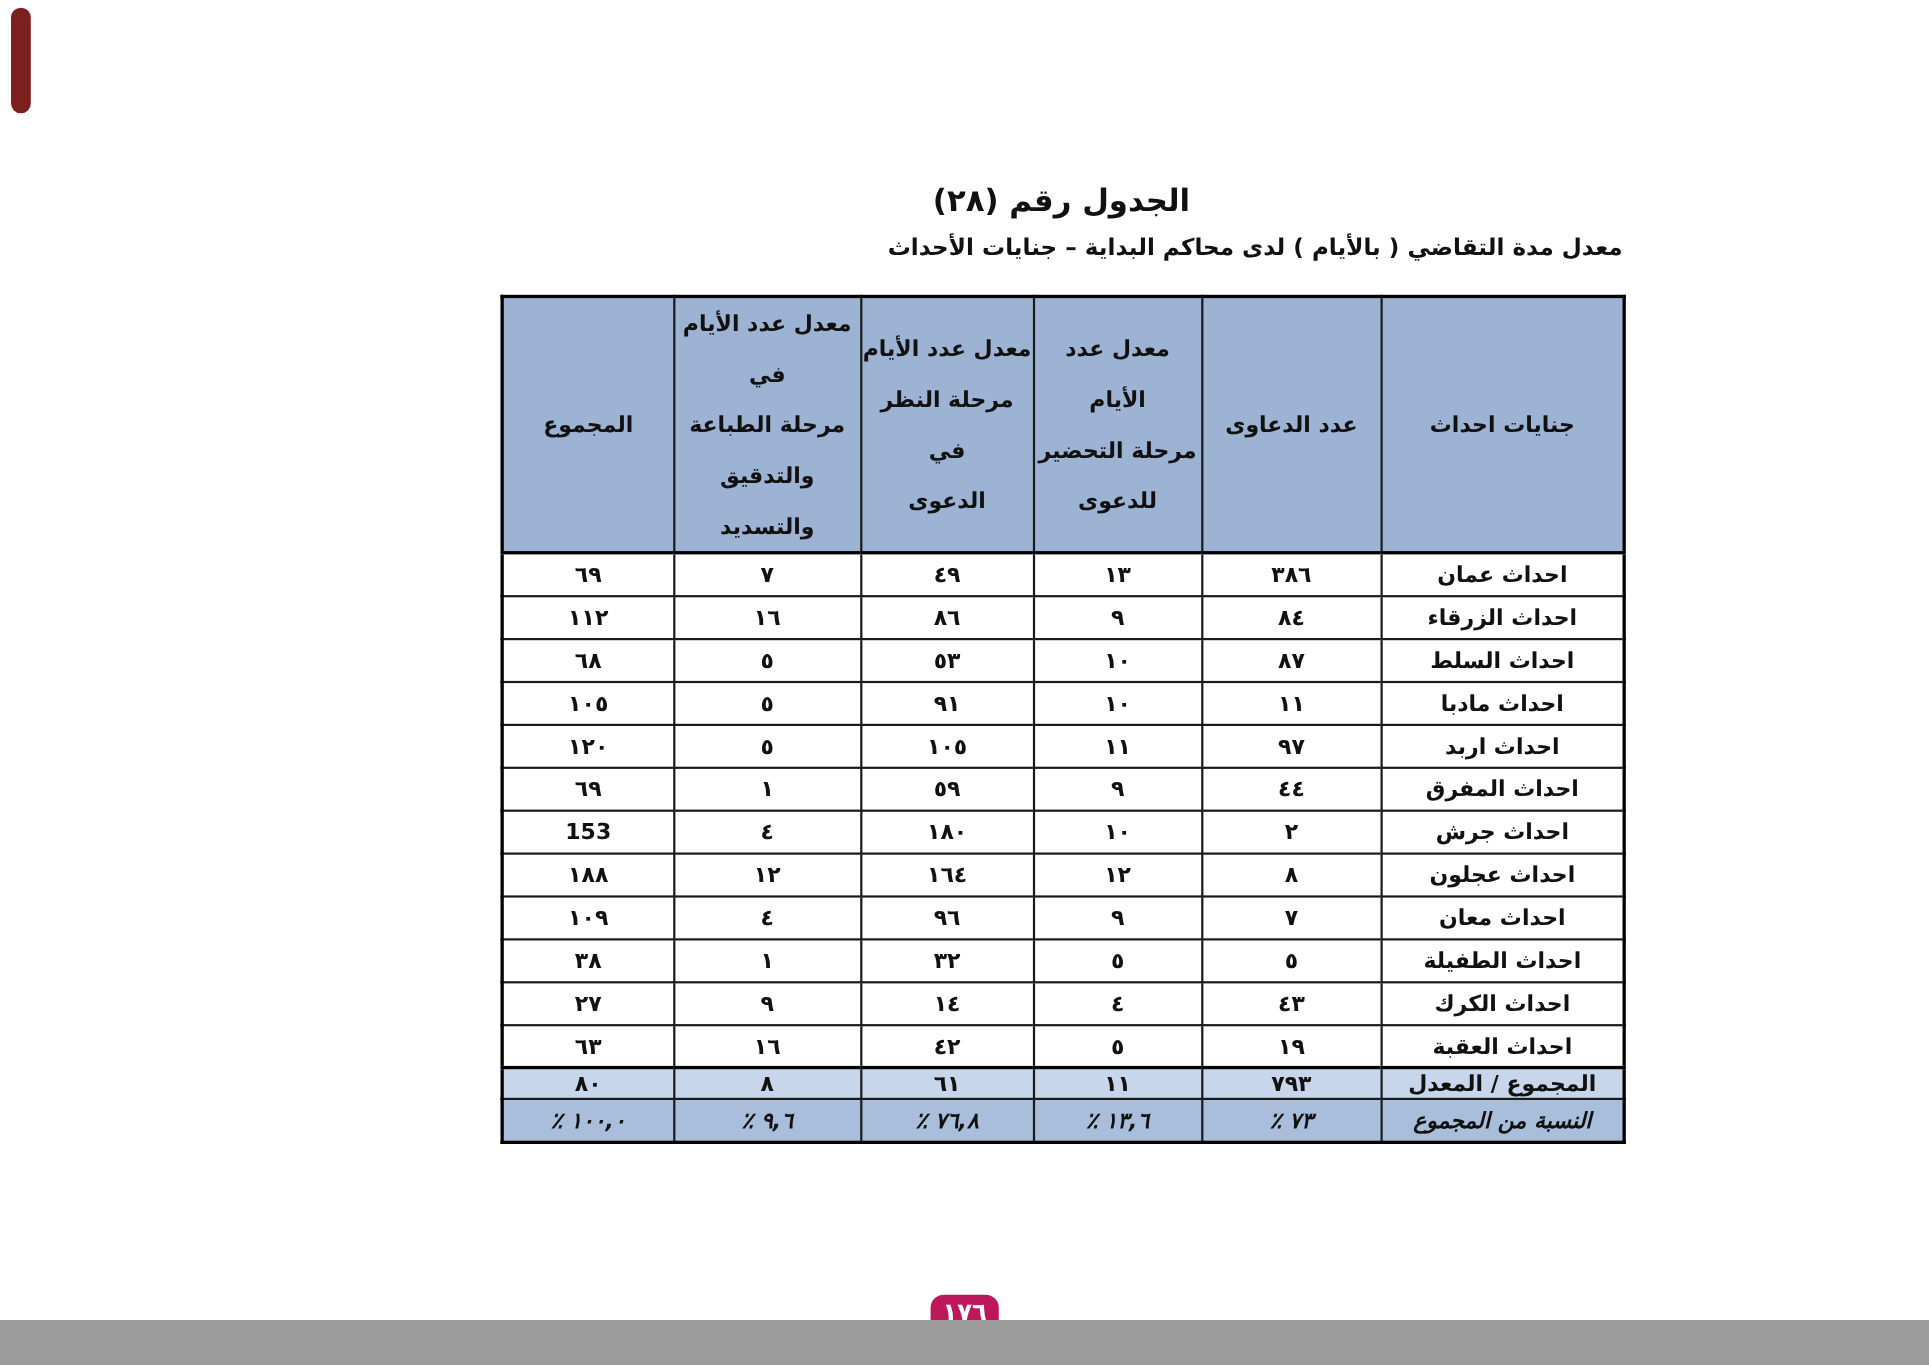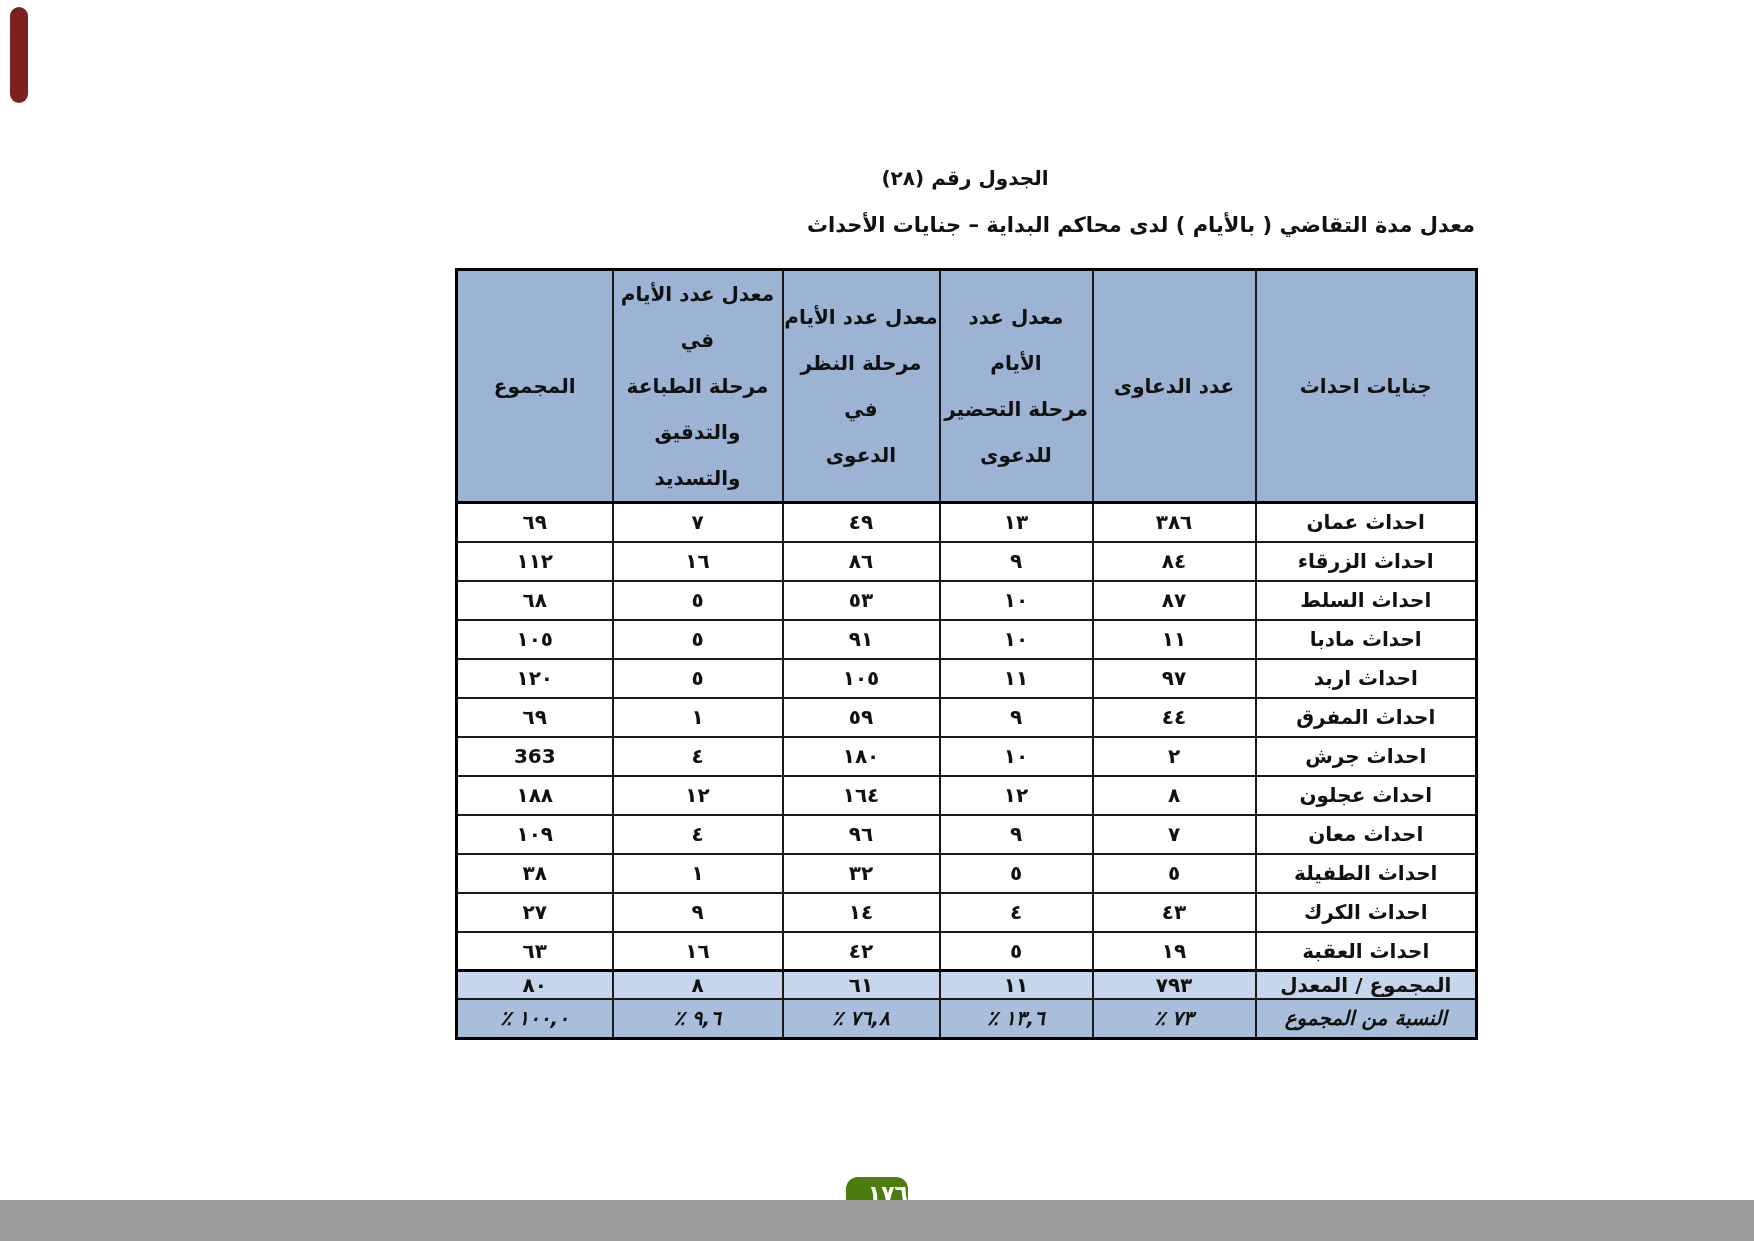--- a/index.html
+++ b/index.html
@@ -12,21 +12,21 @@
   }
   .red-marker {
     position: absolute; left: 10px; top: 7px;
     width: 18px; height: 96px;
     background: #7b1f1f;
     border-radius: 9px;
   }
   .page-title {
     position: absolute; left: 455px; top: 166px; width: 1020px;
     direction: rtl; text-align: center;
-    font-size: 20px; font-weight: bold; color: #111;
+    font-size: 28px; font-weight: bold; color: #111;
   }
   .page-subtitle {
     position: absolute; left: 455px; top: 213px; width: 1020px;
     direction: rtl; text-align: right;
     font-size: 21px; font-weight: bold; color: #111;
   }
   table.data-table {
     position: absolute; left: 455px; top: 268px; width: 1020px;
     direction: rtl;
     border-collapse: collapse;
@@ -50,25 +50,25 @@
   .data-table tr.total-row td   { background: #c7d6ea; height: 28px; border-top: 3px solid #000; }
   .data-table tr.percent-row td { background: #a9bedb; height: 40px; font-style: italic; }
   .footer-bar {
     position: absolute; left: 0; top: 1200px;
     width: 1754px; height: 41px;
     background: #9c9c9c;
   }
   .page-tab {
     position: absolute; left: 846px; top: 1177px;
     width: 62px; height: 30px;
-    background: #4d7c0f;
+    background: #be185d;
     border-radius: 12px 12px 0 0;
     color: #ffffff;
     font-size: 22px; font-weight: bold;
-    text-align: right; line-height: 34px;
+    text-align: center; line-height: 34px;
     direction: rtl;
   }
 </style>
 </head>
 <body>
 
 <div class="red-marker"></div>
 
 <div class="page-title">الجدول رقم (٢٨)</div>
 <div class="page-subtitle">معدل مدة التقاضي ( بالأيام ) لدى محاكم البداية – جنايات الأحداث</div>
@@ -146,21 +146,21 @@
       <td>٥٩</td>
       <td>١</td>
       <td>٦٩</td>
     </tr>
     <tr>
       <td>احداث جرش</td>
       <td>٢</td>
       <td>١٠</td>
       <td>١٨٠</td>
       <td>٤</td>
-      <td>363</td>
+      <td>153</td>
     </tr>
     <tr>
       <td>احداث عجلون</td>
       <td>٨</td>
       <td>١٢</td>
       <td>١٦٤</td>
       <td>١٢</td>
       <td>١٨٨</td>
     </tr>
     <tr>

